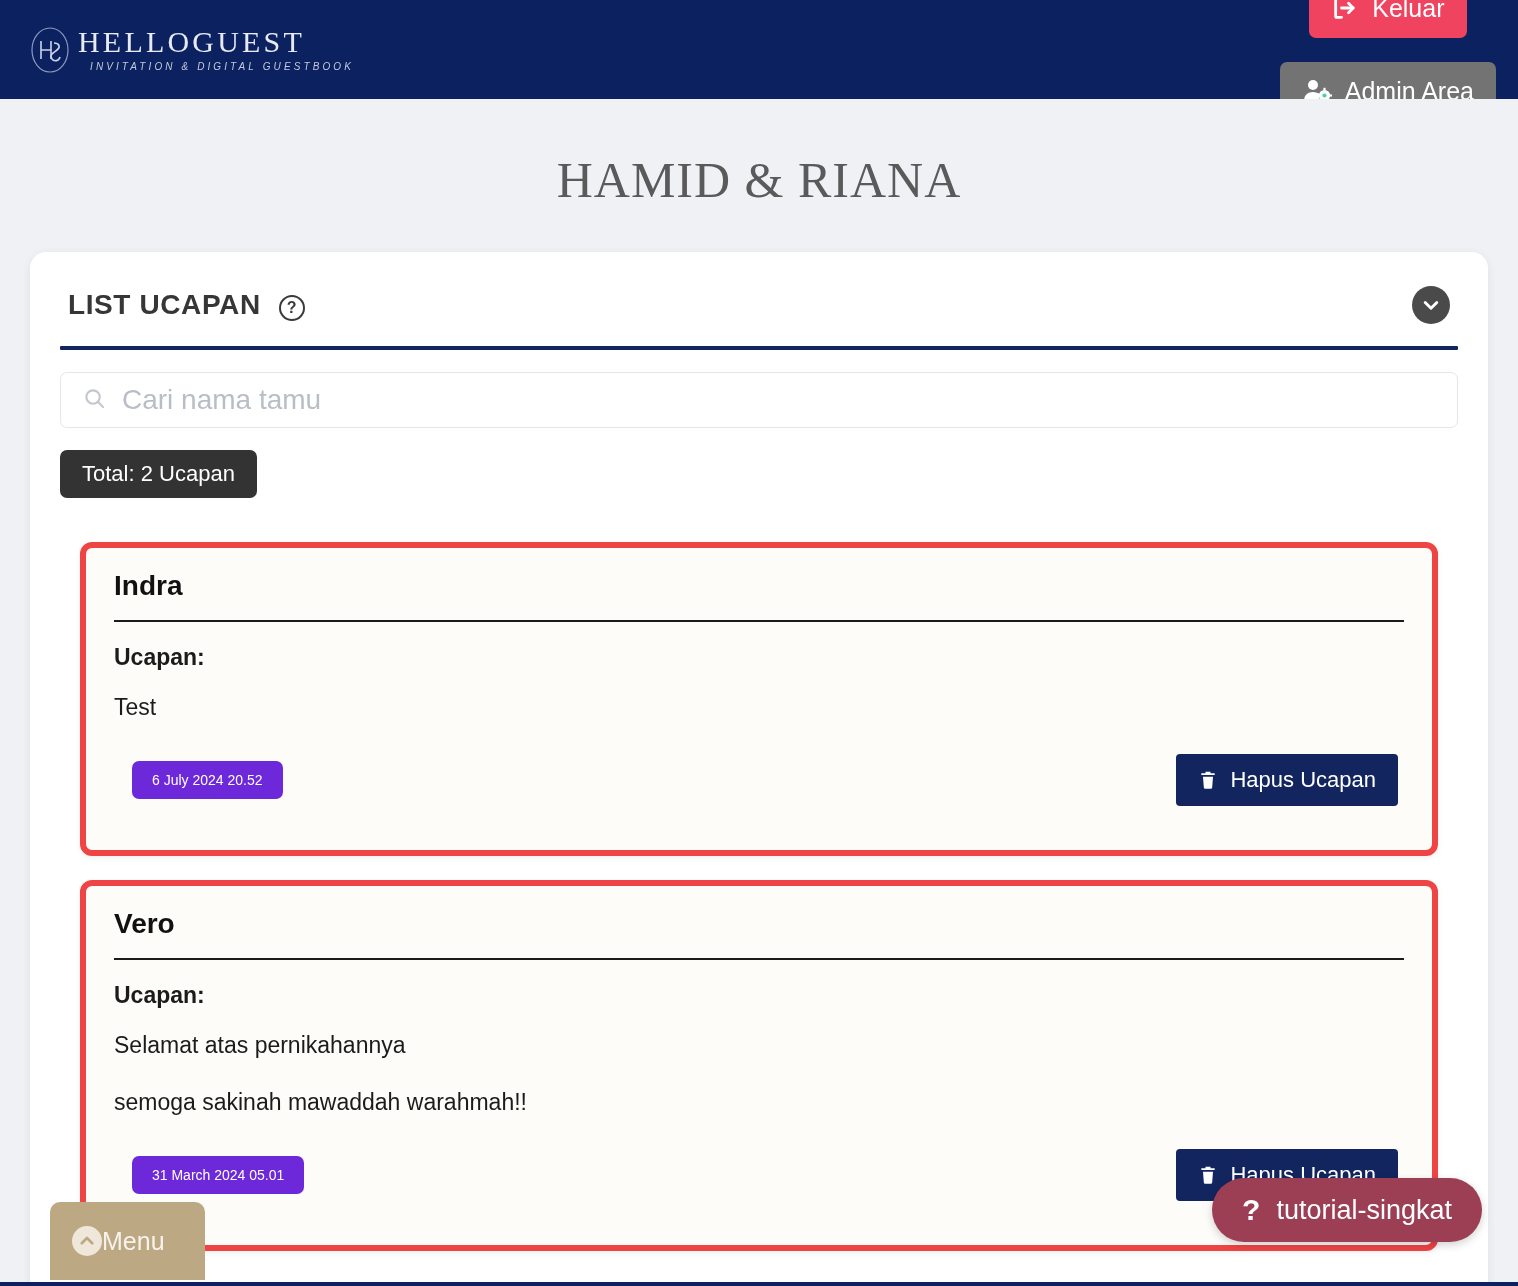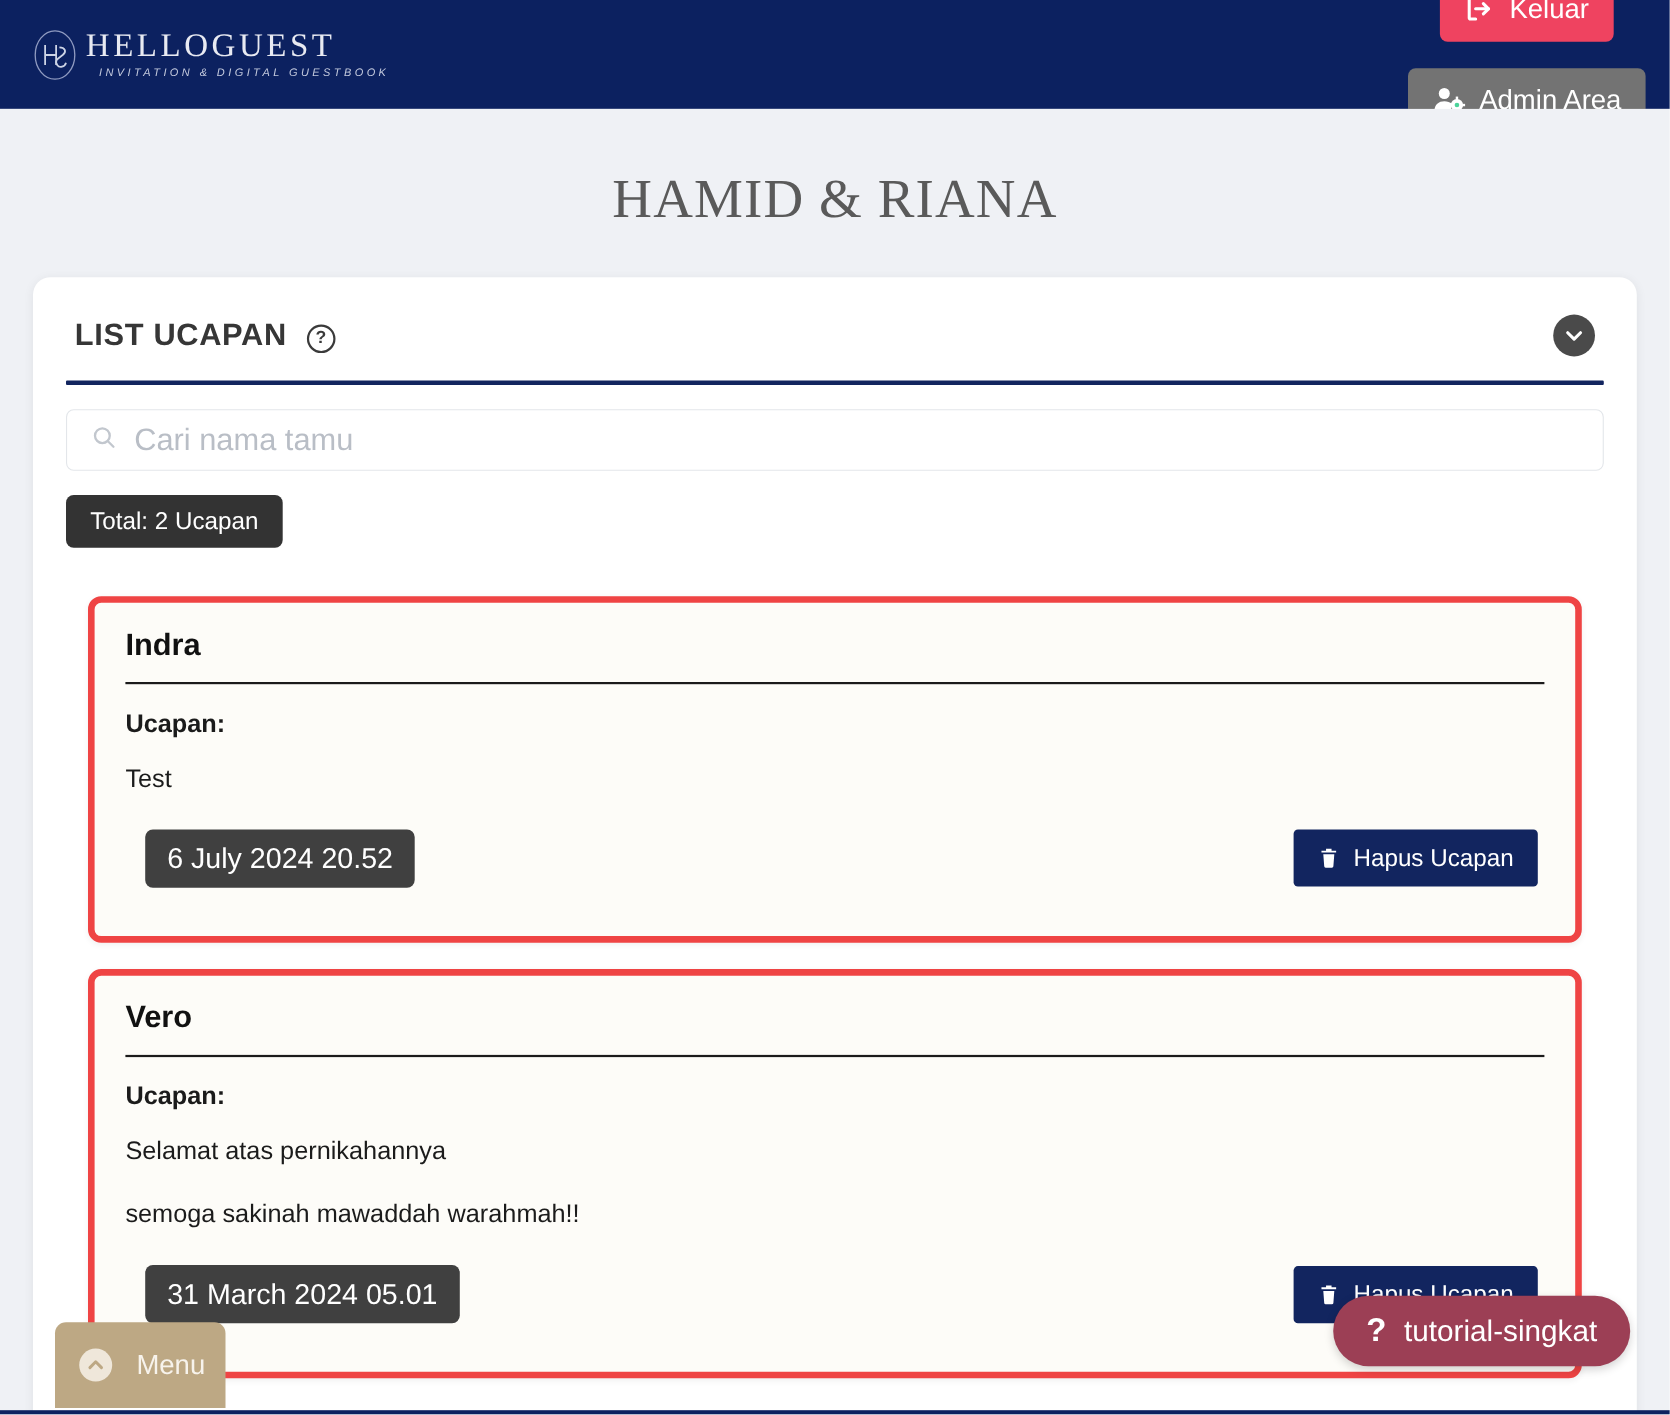--- a/index.html
+++ b/index.html
@@ -215,23 +215,23 @@
     white-space: pre-line;
   }
   .card-footer {
     display: flex;
     align-items: center;
     justify-content: space-between;
     margin-top: 32px;
     padding: 0 6px 0 18px;
   }
   .date-badge {
-    background: #404040;
-    color: #ffffff;
-    font-size: 26px;
+    background: #6d28d9;
+    color: #ffffff;
+    font-size: 14px;
     padding: 11px 20px;
     border-radius: 7px;
   }
   .btn-delete {
     display: inline-flex;
     align-items: center;
     gap: 12px;
     background: #12255f;
     color: #ffffff;
     border: none;
@@ -248,21 +248,21 @@
   .menu-fab {
     position: absolute;
     left: 50px;
     bottom: 4px;
     width: 155px;
     height: 78px;
     background: #bda884;
     border-radius: 10px 10px 0 0;
     display: flex;
     align-items: center;
-    gap: 22px;
+    gap: 0;
     padding: 0 0 0 22px;
     cursor: pointer;
     border: none;
     z-index: 30;
   }
   .menu-fab-icon {
     width: 30px; height: 30px;
     border-radius: 50%;
     background: #efe7da;
     display: flex;

